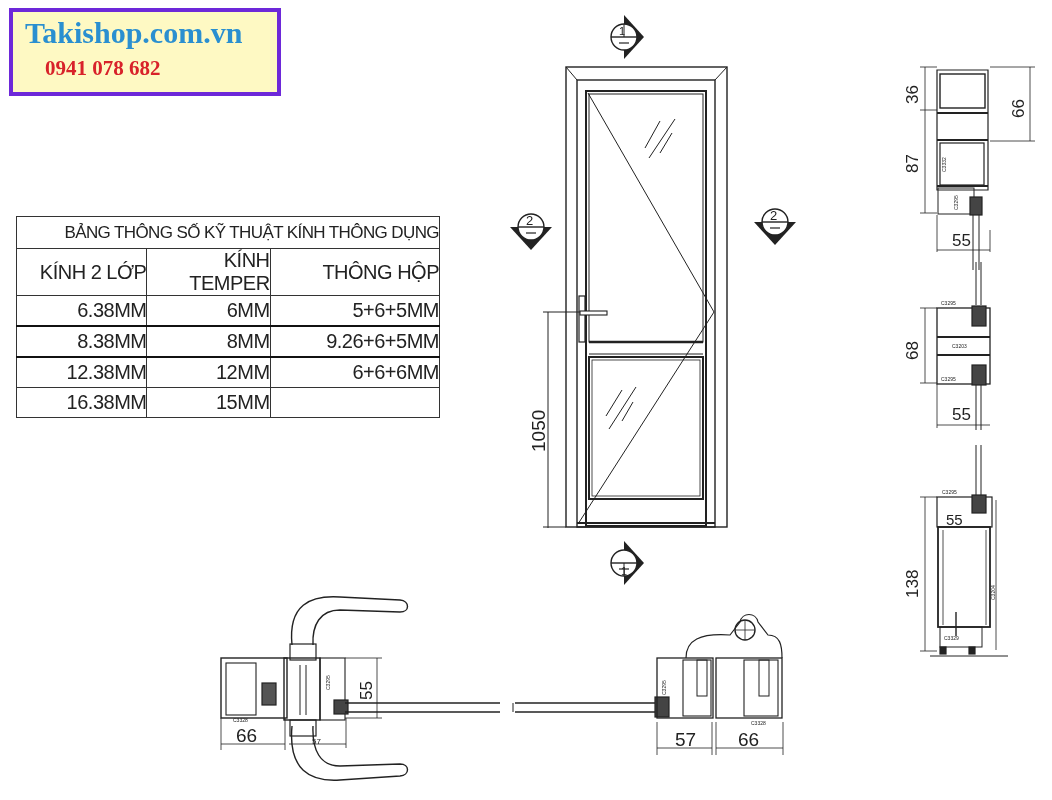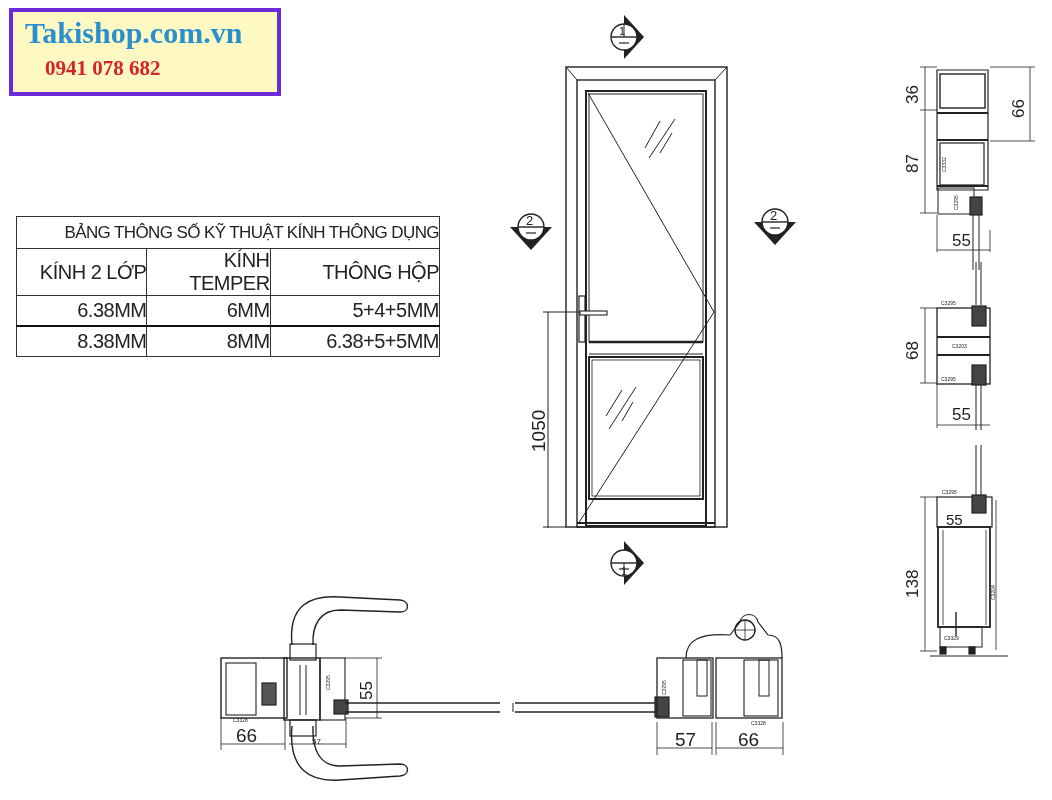--- a/index.html
+++ b/index.html
@@ -48,26 +48,36 @@
     <td class="title" colspan="3">BẢNG THÔNG SỐ KỸ THUẬT KÍNH  THÔNG DỤNG</td>
   </tr>
   <tr>
     <td class="col1">KÍNH 2 LỚP</td>
     <td class="col2">KÍNH TEMPER</td>
     <td class="col3">THÔNG HỘP</td>
   </tr>
   <tr>
     <td>6.38MM</td>
     <td>6MM</td>
-    <td>5+4+5MM</td>
+    <td>5+6+5MM</td>
   </tr>
   <tr class="thick">
     <td>8.38MM</td>
     <td>8MM</td>
-    <td>6.38+5+5MM</td>
+    <td>9.26+6+5MM</td>
+  </tr>
+  <tr class="thick">
+    <td>12.38MM</td>
+    <td>12MM</td>
+    <td>6+6+6MM</td>
+  </tr>
+  <tr>
+    <td>16.38MM</td>
+    <td>15MM</td>
+    <td></td>
   </tr>
 </tbody>
   </table>
 
 <svg class="drawing" width="1052" height="800" viewBox="0 0 1052 800">
   <defs>
     <g id="marker-base">
       <circle cx="0" cy="0" r="13" fill="#fff" stroke="#222" stroke-width="1.4"></circle>
       <line x1="-13" y1="0" x2="13" y2="0" stroke="#222" stroke-width="1.4"></line>
       <line x1="-5" y1="6" x2="5" y2="6" stroke="#222" stroke-width="1.2"></line>

